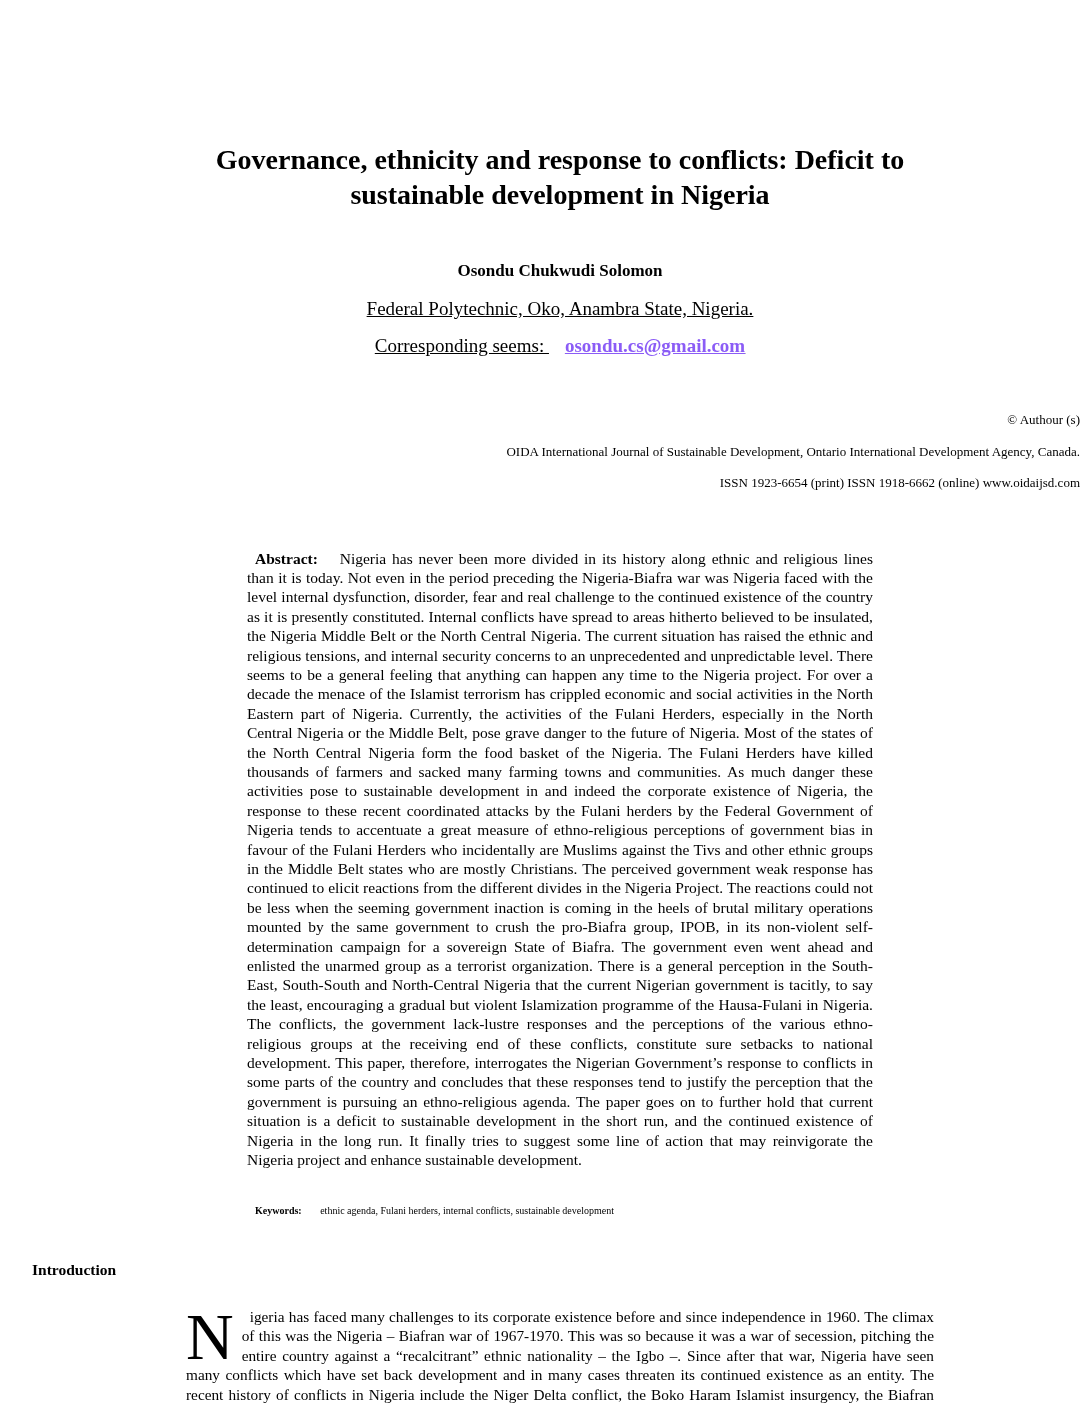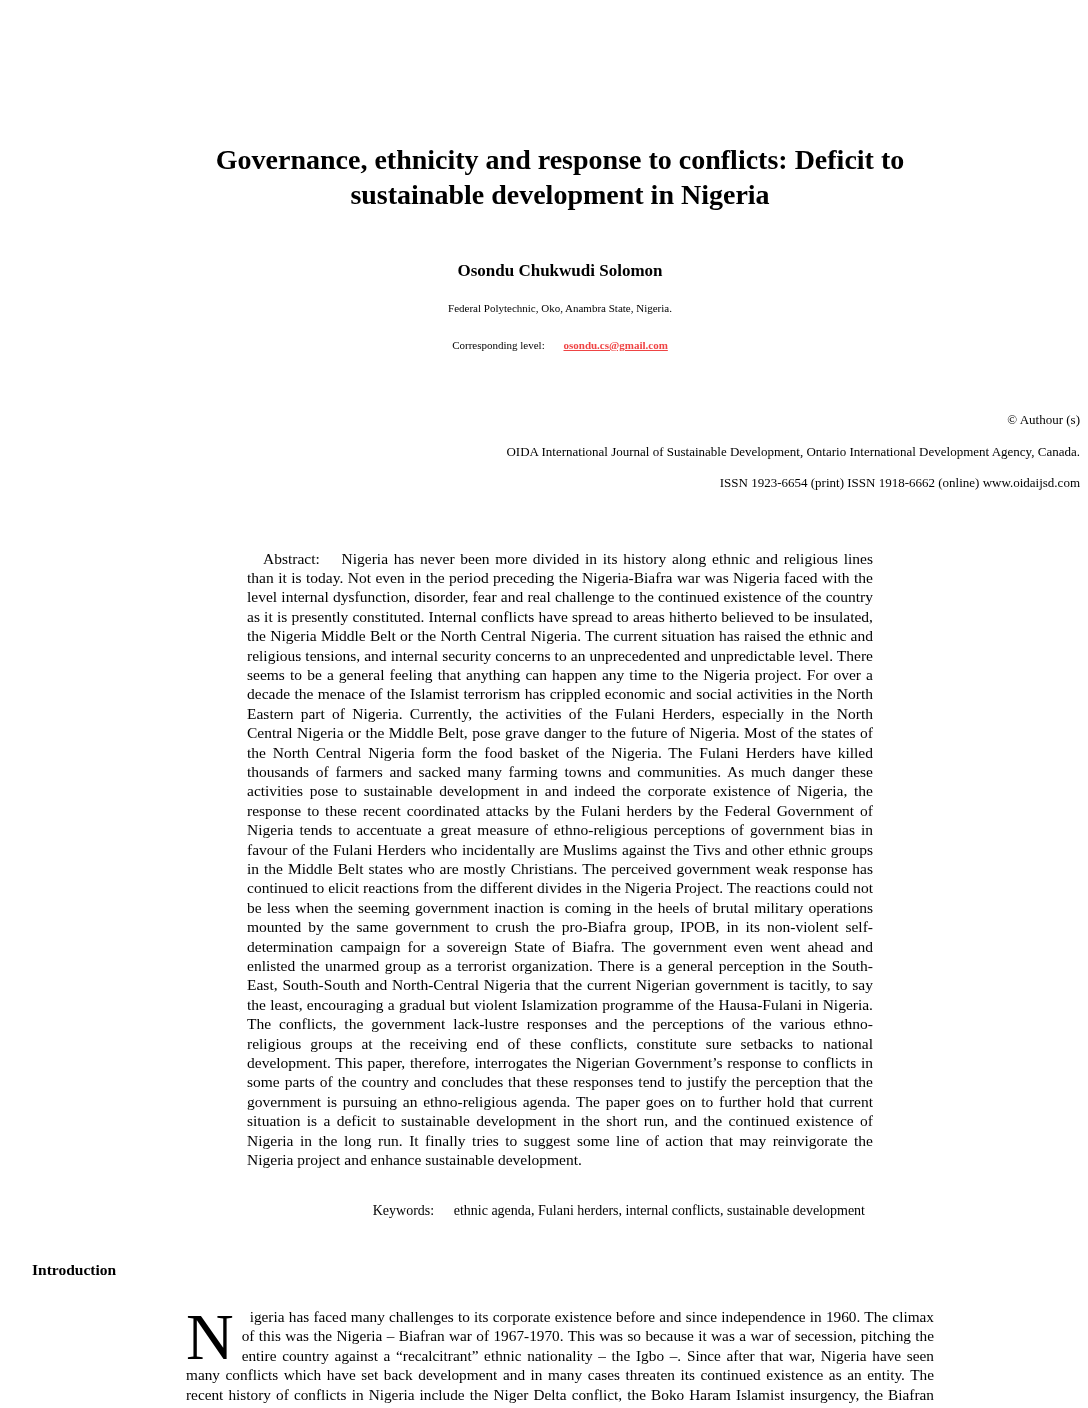--- a/index.html
+++ b/index.html
@@ -26,49 +26,50 @@
     margin-top: 24px;
     text-align: center;
   }
   .author-name {
     font-size: 17px;
     font-weight: bold;
     line-height: 22px;
     text-align: center;
   }
   .affiliation, .corresponding {
-    font-size: 11px;
+    font-size: 19px;
     line-height: 21px;
+    text-decoration: underline;
   }
   .email-link {
-    color: #ef4444;
+    color: #8b5cf6;
     font-weight: bold;
     text-decoration: underline;
     cursor: pointer;
   }
   .copyright-block {
     margin-top: 24px;
     text-align: right;
     font-size: 13px;
     line-height: 15.5px;
   }
   .abstract {
     width: 642px;
     margin: 34px auto 0;
     font-size: 15.5px;
     line-height: 19.4px;
     text-align: justify;
   }
-  .bold-label { font-weight: normal; margin-left: 8px; }
+  .bold-label { font-weight: bold; }
   .keywords {
     width: 642px;
     margin: 15px auto 0;
-    font-size: 14px;
+    font-size: 10px;
     line-height: 19.4px;
-    text-align: right;
+    text-align: left;
   }
   .intro-heading {
     margin-top: 24px;
     text-align: left;
     font-size: 15.5px;
     font-weight: bold;
     line-height: 19px;
   }
   .intro-paragraph {
     width: 764px;
@@ -89,21 +90,21 @@
 <body>
 
 <div class="page">
 
   <h1 class="title">Governance, ethnicity and response to conflicts: Deficit to sustainable development in Nigeria</h1>
 
   <div class="author-block">
     <div class="author-name">Osondu Chukwudi Solomon</div>
     <div class="affiliation">Federal Polytechnic, Oko, Anambra State, Nigeria.</div>
     <div class="corresponding">
-      <span>Corresponding level: </span><a class="email-link">osondu.cs@gmail.com</a>
+      <span>Corresponding seems: </span><a class="email-link">osondu.cs@gmail.com</a>
     </div>
   </div>
 
   <div class="copyright-block">
     <div>© Authour (s)</div>
     <div>OIDA International Journal of Sustainable Development, Ontario International Development Agency, Canada.</div>
     <div>ISSN 1923-6654 (print) ISSN 1918-6662 (online) www.oidaijsd.com</div>
   </div>
 
   <p class="abstract">

